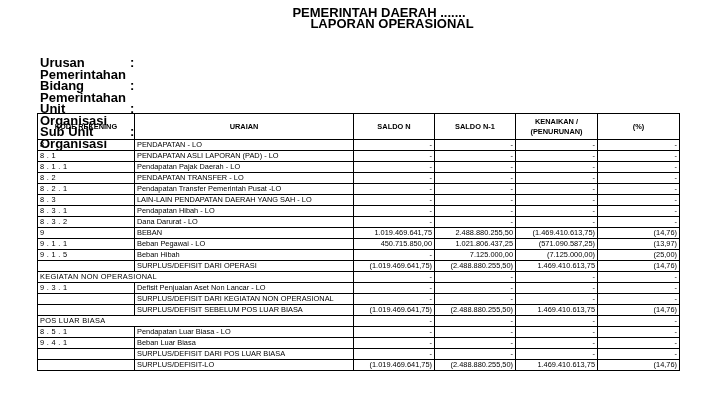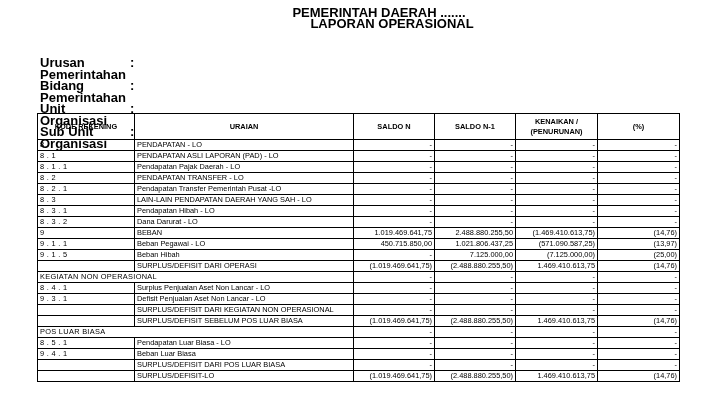--- a/index.html
+++ b/index.html
@@ -174,28 +174,20 @@
         <td class="num">(14,76)</td>
       </tr>
       <tr>
         <td class="code" colspan="2">KEGIATAN NON OPERASIONAL</td>
         <td class="num">-</td>
         <td class="num">-</td>
         <td class="num">-</td>
         <td class="num">-</td>
       </tr>
       <tr>
-        <td class="code">8 . 4 . 1</td>
-        <td>Surplus Penjualan Aset Non Lancar - LO</td>
-        <td class="num">-</td>
-        <td class="num">-</td>
-        <td class="num">-</td>
-        <td class="num">-</td>
-      </tr>
-      <tr>
         <td class="code">9 . 3 . 1</td>
         <td>Defisit Penjualan Aset Non Lancar - LO</td>
         <td class="num">-</td>
         <td class="num">-</td>
         <td class="num">-</td>
         <td class="num">-</td>
       </tr>
       <tr>
         <td class="code"></td>
         <td>SURPLUS/DEFISIT DARI KEGIATAN NON OPERASIONAL</td>

